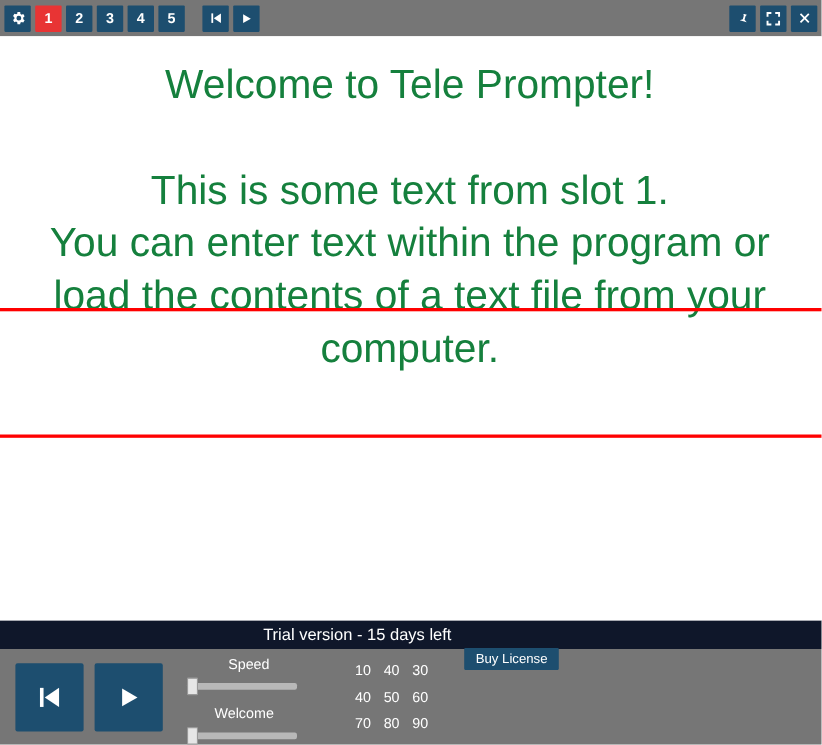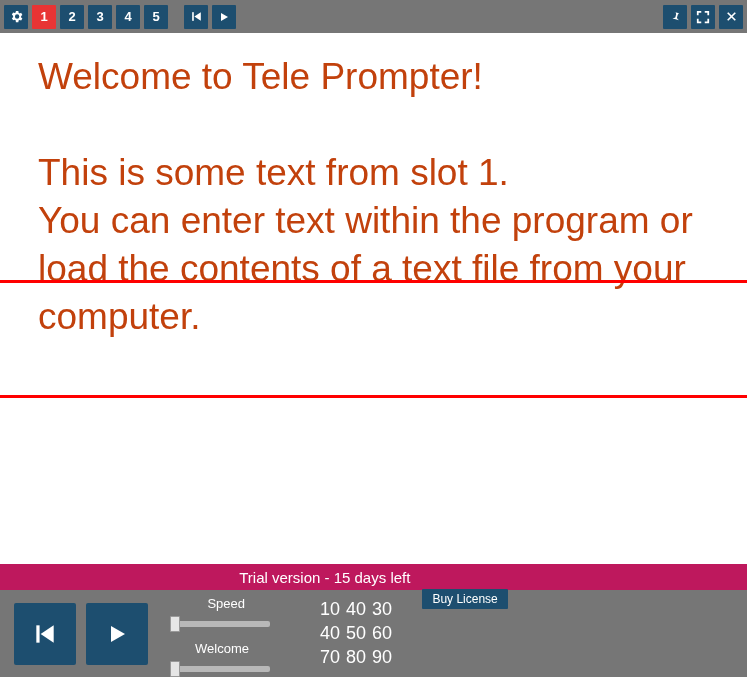--- a/index.html
+++ b/index.html
@@ -39,33 +39,34 @@
     height: 531px;
     background: #fff;
   }
   .teletext {
     position: absolute;
     left: 38px;
     top: 20px;
     right: 40px;
     font-size: 37px;
     line-height: 1.3;
-    color: #c2410c;
+    color: #15803d;
     white-space: pre-wrap;
+    text-align: center;
   }
   .redline {
     position: absolute;
     left: 0;
     right: 0;
     height: 3px;
     background: #ff0000;
   }
   .trialbar {
     height: 26px;
-    background: #be185d;
+    background: #0f172a;
     display: flex;
     align-items: center;
     justify-content: center;
     gap: 12px;
     color: #fff;
     font-size: 15px;
   }
   .trialbar .pill-btn {
     background: #1d4e6f;
     color: #fff;
@@ -129,21 +130,21 @@
   .preset-grid {
     display: grid;
     grid-template-columns: repeat(3, 24px);
     grid-template-rows: repeat(3, 22px);
     gap: 2px;
     margin-left: 8px;
   }
   .preset {
     background: #1d4e6f;
     color: #fff;
-    font-size: 18px;
+    font-size: 13px;
     display: flex;
     align-items: center;
     justify-content: center;
     cursor: pointer;
     margin-left: 42px;
   }
   svg { display: block; }
 </style>
 </head>
 <body>

